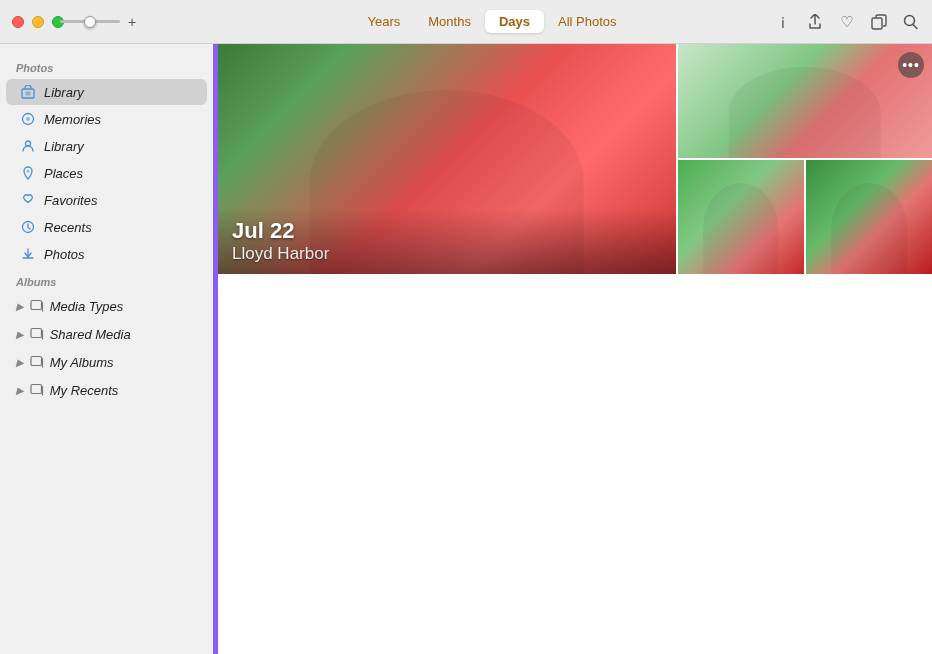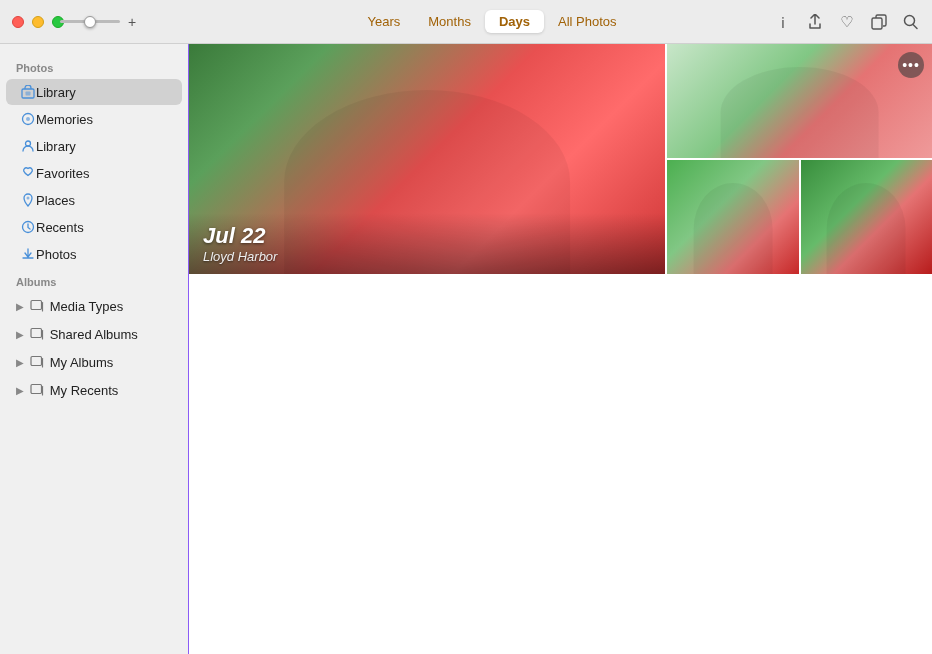--- a/index.html
+++ b/index.html
@@ -115,39 +115,40 @@
 
     
     .main-content {
       display: flex;
       flex: 1;
       overflow: hidden;
     }
 
     
     .sidebar {
-      width: 189px;
+      width: 218px;
       background: #f0f0f0;
       flex-shrink: 0;
       padding: 10px 0;
       overflow-y: auto;
-      border-right: 1px solid #8b5cf6;
+      border-right: 5px solid #8b5cf6;
+      font-style: italic;
     }
     .sidebar-section-label {
       font-size: 11px;
       font-weight: 600;
       color: #888;
       padding: 8px 16px 4px 16px;
       text-transform: none;
       letter-spacing: 0;
     }
     .sidebar-item {
       display: flex;
       align-items: center;
-      gap: 0;
+      gap: 8px;
       padding: 5px 10px 5px 14px;
       font-size: 13px;
       color: #222;
       cursor: pointer;
       border-radius: 6px;
       margin: 1px 6px;
     }
     .sidebar-item.active {
       background: #d1d1d1;
     }
@@ -190,21 +191,21 @@
       padding: 12px 14px 6px;
       position: relative;
     }
     .section-date {
       font-size: 22px;
       font-weight: 700;
       color: #fff;
       text-shadow: 0 1px 3px rgba(0,0,0,0.5);
     }
     .section-location {
-      font-size: 13px;
+      font-size: 17px;
       color: #eee;
       text-shadow: 0 1px 2px rgba(0,0,0,0.5);
     }
     .more-btn {
       position: absolute;
       right: 14px;
       top: 14px;
       width: 26px;
       height: 26px;
       border-radius: 50%;
@@ -403,39 +404,39 @@
           <circle cx="7" cy="4.5" r="2.5" stroke="#4a90d9" stroke-width="1.3"></circle>
           <path d="M2 12c0-2.76 2.24-5 5-5s5 2.24 5 5" stroke="#4a90d9" stroke-width="1.3" stroke-linecap="round"></path>
         </svg>
       </span>
       <span>Library</span>
     </div>
 
     <div class="sidebar-item">
       <span class="icon">
         <svg width="14" height="14" viewBox="0 0 14 14" fill="none">
-          <path d="M7 2.5C7 2.5 5 1 3.5 2.5S2 6 7 9.5C12 6 12 4 10.5 2.5S7 2.5 7 2.5z" stroke="#4a90d9" stroke-width="1.3"></path>
-        </svg>
-      </span>
-      <span>Favorites</span>
-    </div>
-
-    <div class="sidebar-item">
-      <span class="icon">
-        <svg width="14" height="14" viewBox="0 0 14 14" fill="none">
           <path d="M7 1C4.79 1 3 2.79 3 5c0 3.25 4 8 4 8s4-4.75 4-8c0-2.21-1.79-4-4-4z" stroke="#4a90d9" stroke-width="1.3"></path>
           <circle cx="7" cy="5" r="1.5" fill="#4a90d9" opacity="0.6"></circle>
         </svg>
       </span>
       <span>Places</span>
     </div>
 
     <div class="sidebar-item">
       <span class="icon">
         <svg width="14" height="14" viewBox="0 0 14 14" fill="none">
+          <path d="M7 2.5C7 2.5 5 1 3.5 2.5S2 6 7 9.5C12 6 12 4 10.5 2.5S7 2.5 7 2.5z" stroke="#4a90d9" stroke-width="1.3"></path>
+        </svg>
+      </span>
+      <span>Favorites</span>
+    </div>
+
+    <div class="sidebar-item">
+      <span class="icon">
+        <svg width="14" height="14" viewBox="0 0 14 14" fill="none">
           <circle cx="7" cy="7" r="5.5" stroke="#4a90d9" stroke-width="1.3"></circle>
           <path d="M7 4v3.5l2 1.5" stroke="#4a90d9" stroke-width="1.3" stroke-linecap="round"></path>
         </svg>
       </span>
       <span>Recents</span>
     </div>
 
     <div class="sidebar-item">
       <span class="icon">
         <svg width="14" height="14" viewBox="0 0 14 14" fill="none">
@@ -460,21 +461,21 @@
     </div>
 
     <div class="sidebar-group-item">
       <span class="chevron-icon">▶</span>
       <span class="icon">
         <svg width="14" height="14" viewBox="0 0 14 14" fill="none">
           <rect x="1" y="2.5" width="10.5" height="9" rx="1.2" stroke="#777" stroke-width="1.2"></rect>
           <path d="M12.5 4.5V13" stroke="#777" stroke-width="1.2" stroke-linecap="round"></path>
         </svg>
       </span>
-      <span>Shared Albums</span>
+      <span>Shared Media</span>
     </div>
 
     <div class="sidebar-group-item">
       <span class="chevron-icon">▶</span>
       <span class="icon">
         <svg width="14" height="14" viewBox="0 0 14 14" fill="none">
           <rect x="1" y="2.5" width="10.5" height="9" rx="1.2" stroke="#777" stroke-width="1.2"></rect>
           <path d="M12.5 4.5V13" stroke="#777" stroke-width="1.2" stroke-linecap="round"></path>
         </svg>
       </span>
@@ -493,21 +494,21 @@
       <span>My Recents</span>
     </div>
 
   </div>
 
   <div class="photo-area">
     <div class="photo-section">
       <div class="photo-grid">
 
         <div class="grid-row-1">
-          <div class="photo-cell grid-large photo-main-1" style="position:relative;font-style:italic;">
+          <div class="photo-cell grid-large photo-main-1" style="position:relative;">
             <div class="section-header" style="position:absolute;bottom:0;left:0;right:0;padding:10px 14px;background:linear-gradient(transparent, rgba(0,0,0,0.4));">
               <div class="section-date">Jul 22</div>
               <div class="section-location">Lloyd Harbor</div>
             </div>
           </div>
           <div class="grid-right-col">
             <div class="grid-right-row">
               <div class="photo-cell photo-top-right-1" style="position:relative;">
                 <div class="more-btn" style="position:absolute;top:8px;right:8px;">•••</div>
               </div>

